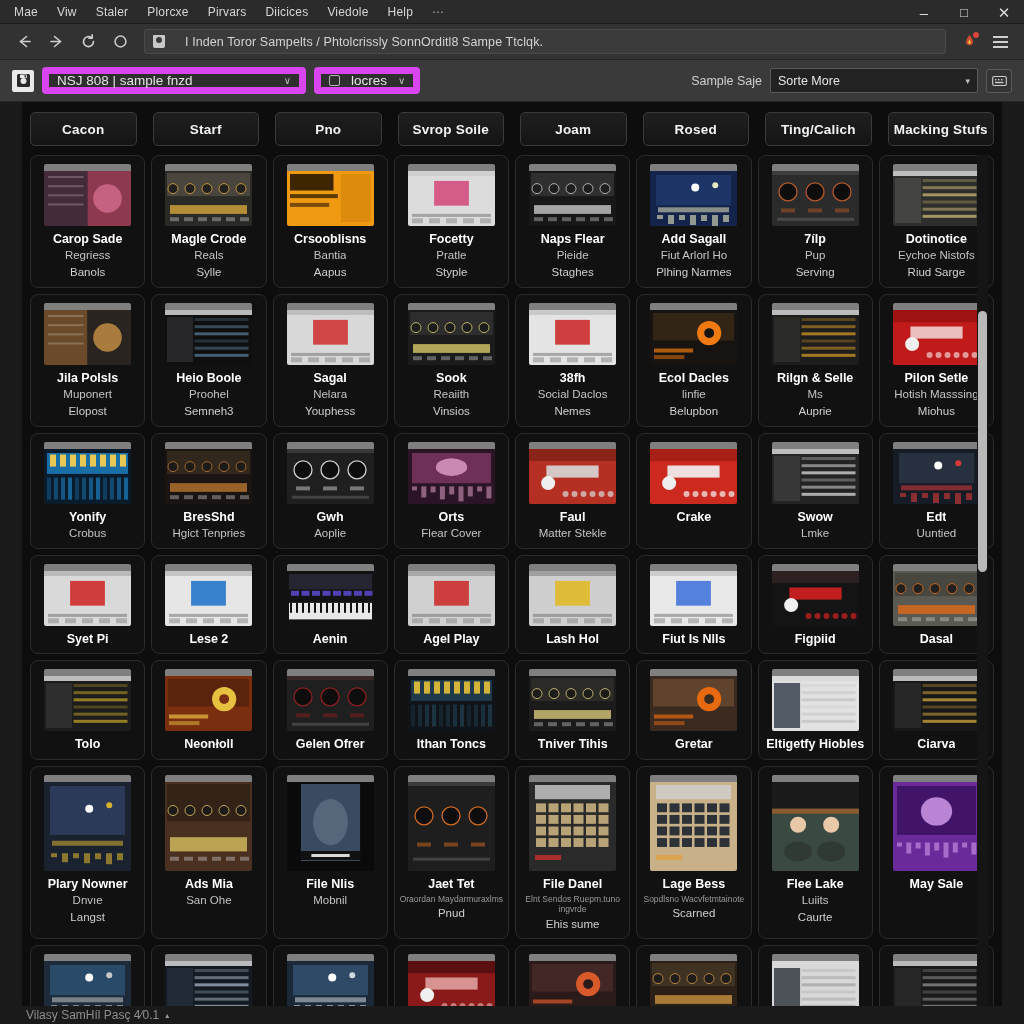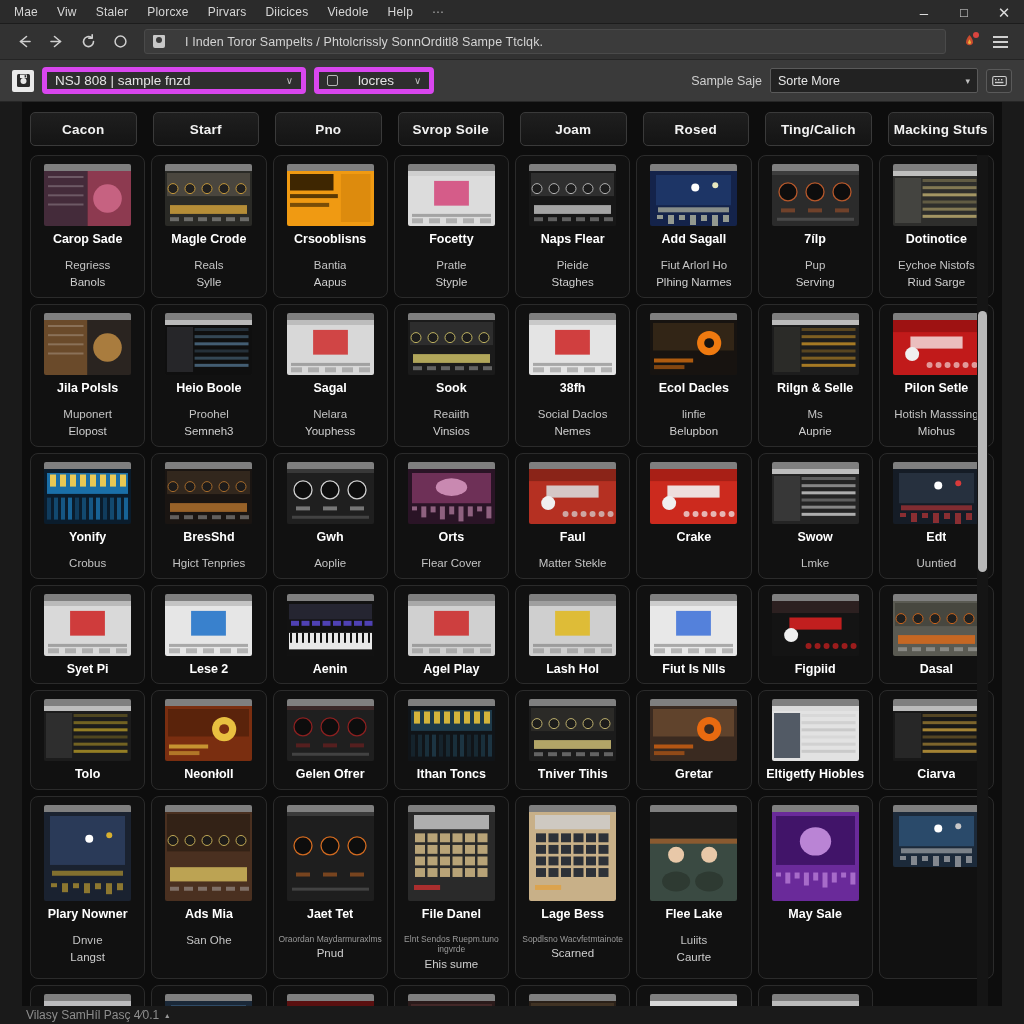--- a/index.html
+++ b/index.html
@@ -108,28 +108,28 @@
     width: 22px; height: 22px;
     background: #eaeaea;
     border-radius: 2px;
     display:flex; align-items:center; justify-content:center;
     flex: 0 0 auto;
   }
   .app-icon svg { display:block; }
   .combo {
     height: 27px;
     background: #2e2e2e;
-    border: 5px solid #d946ef;
+    border: 7px solid #d946ef;
     border-radius: 4px;
     display: flex;
     align-items: center;
     padding: 0 8px;
     color: #e4e4e4;
     font-size: 13.5px;
-    gap: 20px;
+    gap: 11px;
     flex: 0 0 auto;
   }
   .combo.wide { width: 264px; justify-content: space-between; }
   .combo .caret { color:#bdbdbd; font-size: 10px; }
   .combo .txt { white-space: nowrap; overflow: hidden; }
   .combo-box-glyph { width:11px; height:11px; border:1.5px solid #b5b5b5; border-radius:2px; display:inline-block; flex:0 0 auto; }
   .spacer { flex: 1 1 auto; }
   .toolbar-label { color: #cfcfcf; font-size: 12.5px; white-space: nowrap; }
   .select {
     width: 208px; height: 25px;
@@ -228,21 +228,21 @@
     margin-top: 6px;
     line-height: 1.15;
     white-space: nowrap;
     overflow: hidden;
     max-width: 100%;
   }
   .card-sub {
     color: #c4c4c4;
     font-size: 11.5px;
     text-align: center;
-    margin-top: 13px;
+    margin-top: 3px;
     line-height: 1.2;
     max-width: 100%;
     overflow: hidden;
   }
   .card-sub2 {
     color: #cfcfcf;
     font-size: 11.5px;
     text-align: center;
     margin-top: 3px;
     line-height: 1.2;
@@ -1231,20 +1231,34 @@
                   <rect x="5" y="74.75999999999999" width="9" height="4" fill="#cfcfcf" opacity=".4"></rect>
                   <rect x="19" y="74.75999999999999" width="9" height="4" fill="#cfcfcf" opacity=".4"></rect>
                   <rect x="33" y="74.75999999999999" width="9" height="4" fill="#cfcfcf" opacity=".4"></rect>
                   <rect x="47" y="74.75999999999999" width="9" height="4" fill="#cfcfcf" opacity=".4"></rect>
                   <rect x="61" y="74.75999999999999" width="9" height="4" fill="#cfcfcf" opacity=".4"></rect>
                   <rect x="75" y="74.75999999999999" width="9" height="4" fill="#cfcfcf" opacity=".4"></rect>
                 </svg></div>
             </div>
             <div class="card-title">Ads Mia</div>
             <div class="card-sub">San Ohe</div>
+          </div>
+          <div class="card">
+            <div class="thumb tall">
+              <div class="tb"></div>
+              <div class="body"><svg width="87" height="89" viewBox="0 0 87 89" preserveAspectRatio="none">
+                  <rect width="87" height="89" fill="#0a0a0a"></rect>
+                  <rect x="13.92" y="2" width="59.160000000000004" height="77" fill="#3a4a60"></rect>
+                  <ellipse cx="43.5" cy="40.050000000000004" rx="17.400000000000002" ry="23.14" fill="#5a6a80" opacity=".9"></ellipse>
+                  <rect x="13.92" y="69" width="59.160000000000004" height="9" fill="#111"></rect>
+                  <rect x="24.360000000000003" y="72" width="38.28" height="3" fill="#d8d8d8"></rect>
+                </svg></div>
+            </div>
+            <div class="card-title">File Nlis</div>
+            <div class="card-sub">Mobnil</div>
           </div>
           <div class="card">
             <div class="thumb tall">
               <div class="tb"></div>
               <div class="body"><svg width="87" height="89" viewBox="0 0 87 89" preserveAspectRatio="none">
                   <rect width="87" height="89" fill="#1e1e1e"></rect>
                   <rect x="0" y="0" width="87" height="4" fill="#3a3a3a"></rect>
                   <circle cx="16" cy="33.82" r="9" fill="#0d0d0d" stroke="#d06a20" stroke-width="1.3"></circle>
                   <circle cx="43" cy="33.82" r="9" fill="#0d0d0d" stroke="#d06a20" stroke-width="1.3"></circle>
                   <circle cx="70" cy="33.82" r="9" fill="#0d0d0d" stroke="#d06a20" stroke-width="1.3"></circle>

